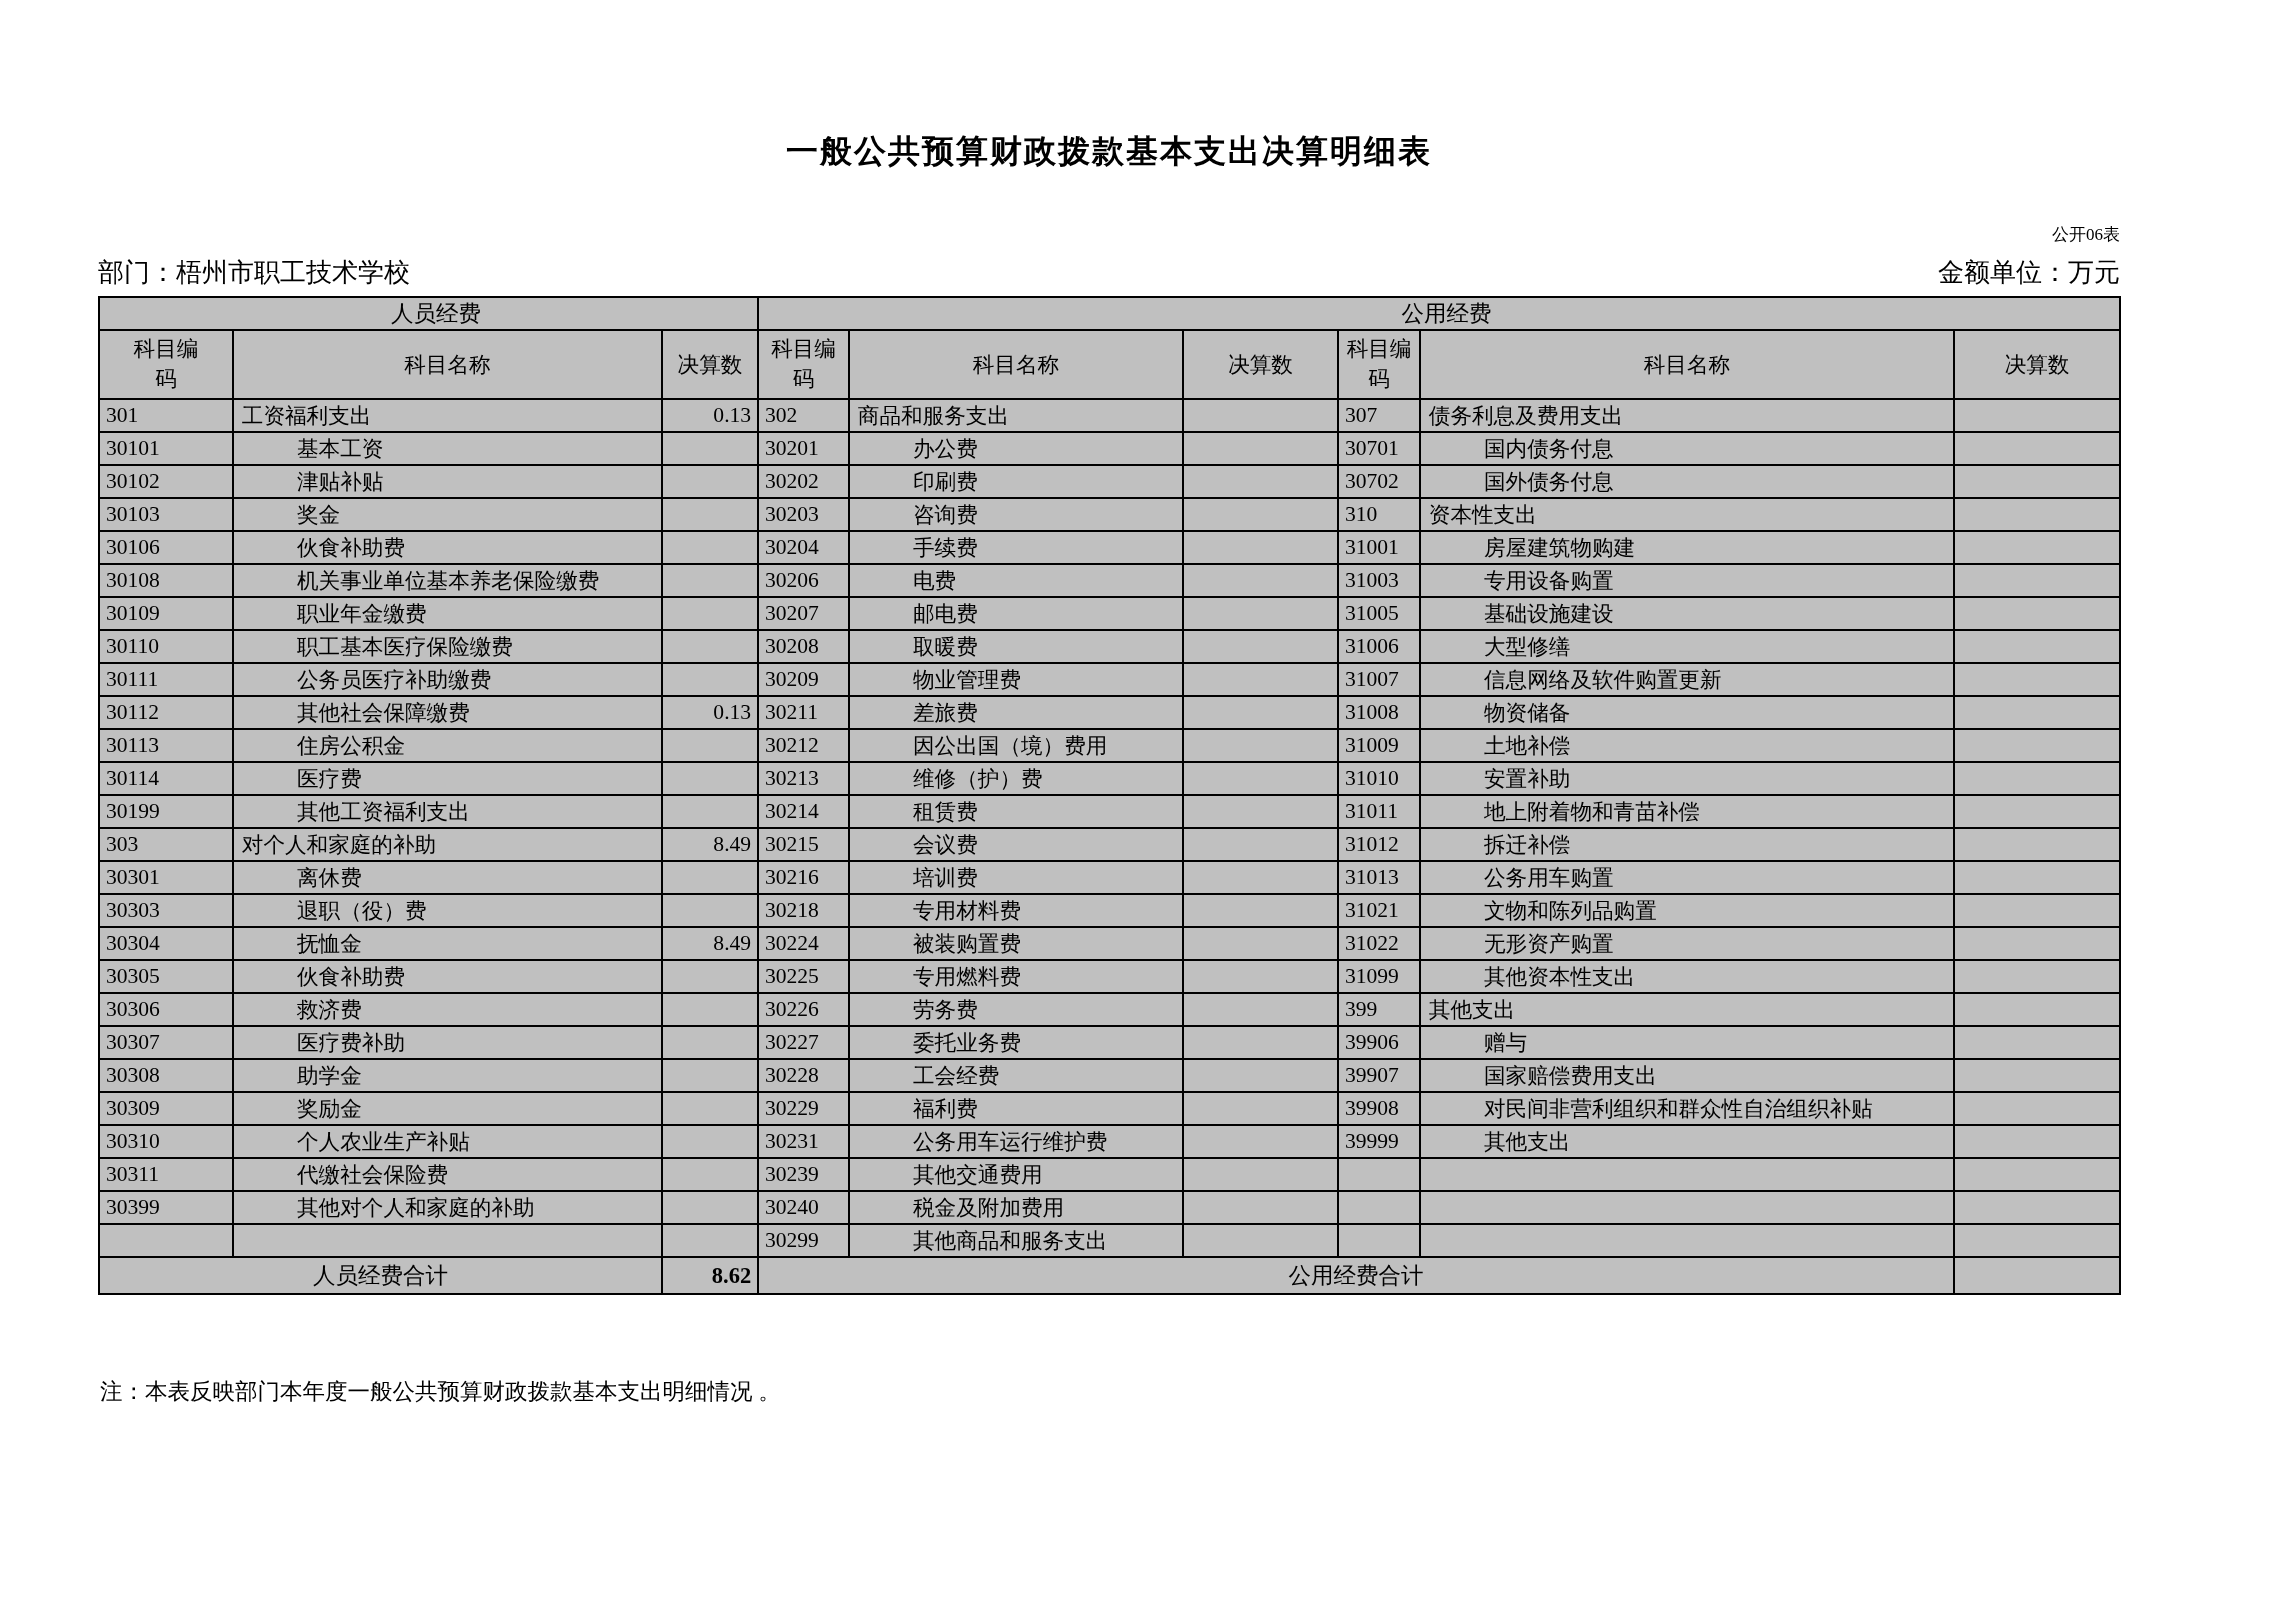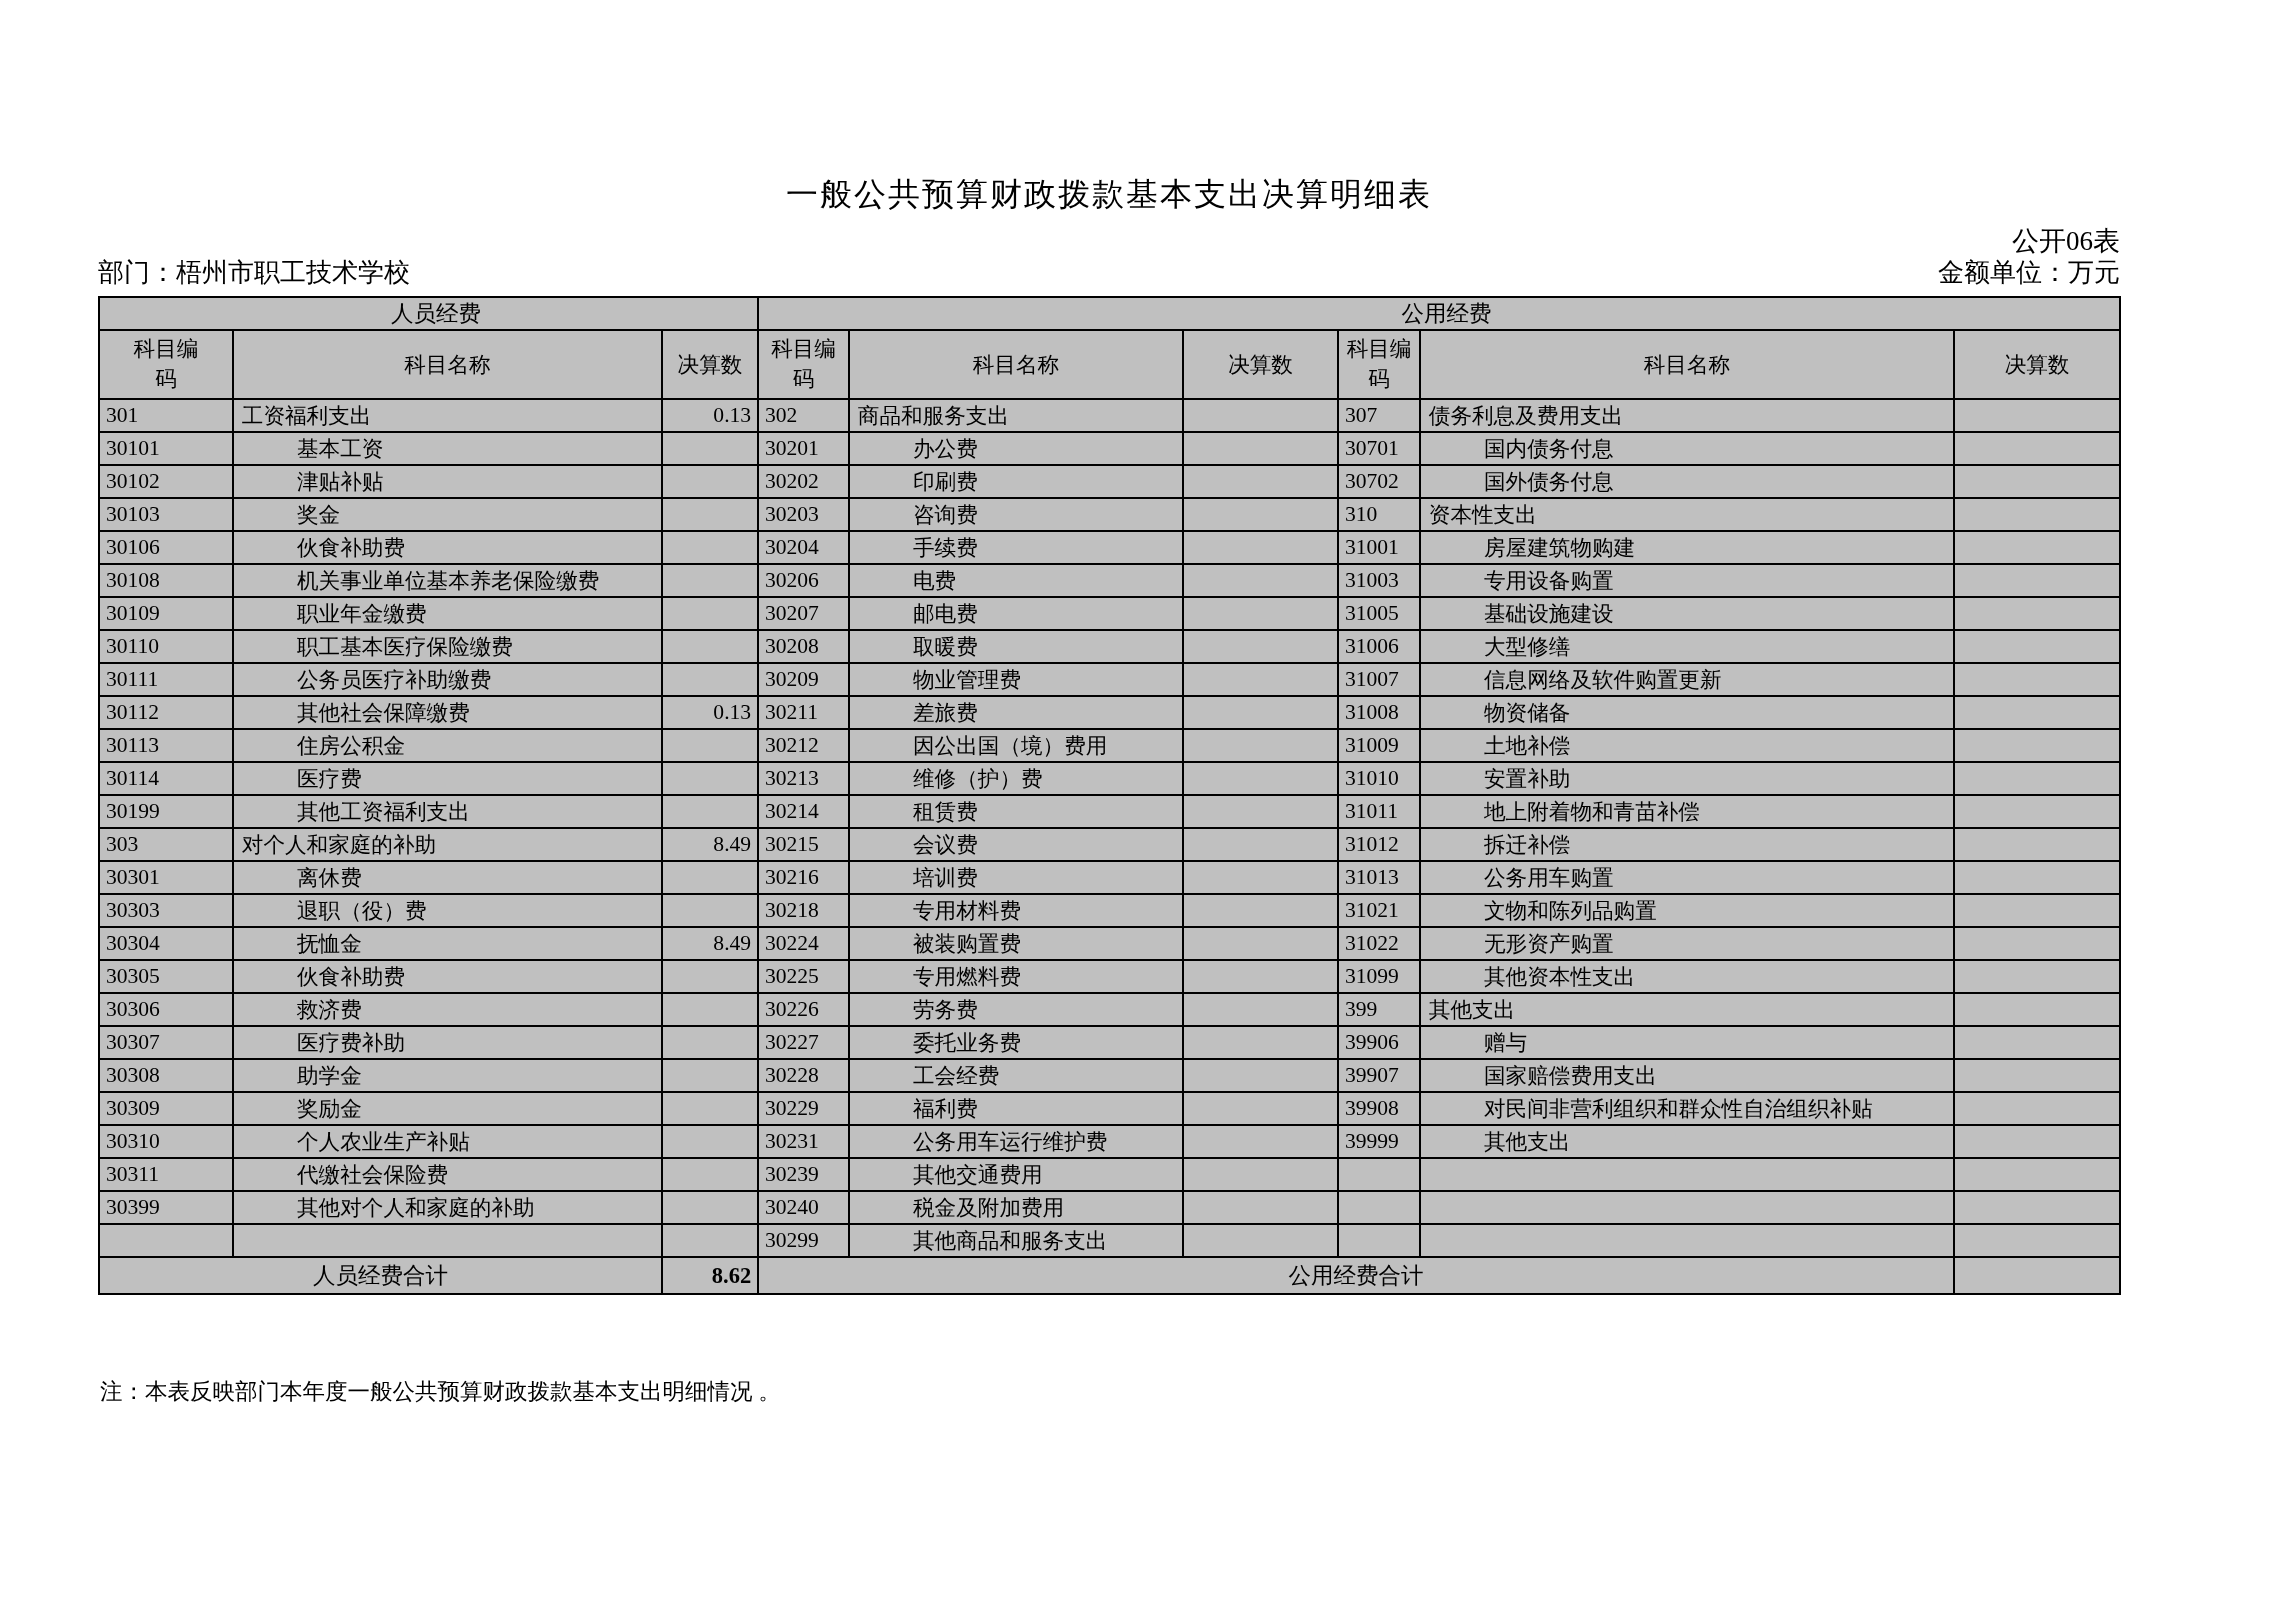--- a/index.html
+++ b/index.html
@@ -6,25 +6,25 @@
   html,body { margin:0; padding:0; background:#ffffff; }
   body {
     width:2293px; height:1621px; position:relative;
     font-family:"Liberation Serif","DejaVu Serif",serif;
     color:#000000;
   }
   .page { position:absolute; inset:0; background:#ffffff; }
 
   .title {
     position:absolute; left:98px; top:130px; width:2022px;
-    text-align:center; font-size:32px; font-weight:normal; letter-spacing:2px;margin-top:43px;
+    text-align:center; font-size:32px; font-weight:bold; letter-spacing:2px;
   }
   .form-no {
     position:absolute; left:98px; top:223px; width:2022px;
-    text-align:right; font-size:27px;
+    text-align:right; font-size:17px;
   }
   .meta-line {
     position:absolute; left:98px; top:255px; width:2022px; font-size:26px;text-align:center;
   }
   .meta-line .dept { float:left; }
   .meta-line .unit { float:right; }
 
   table.budget {
     position:absolute; left:98px; top:296px; width:2022px;
     border-collapse:collapse; table-layout:fixed;

